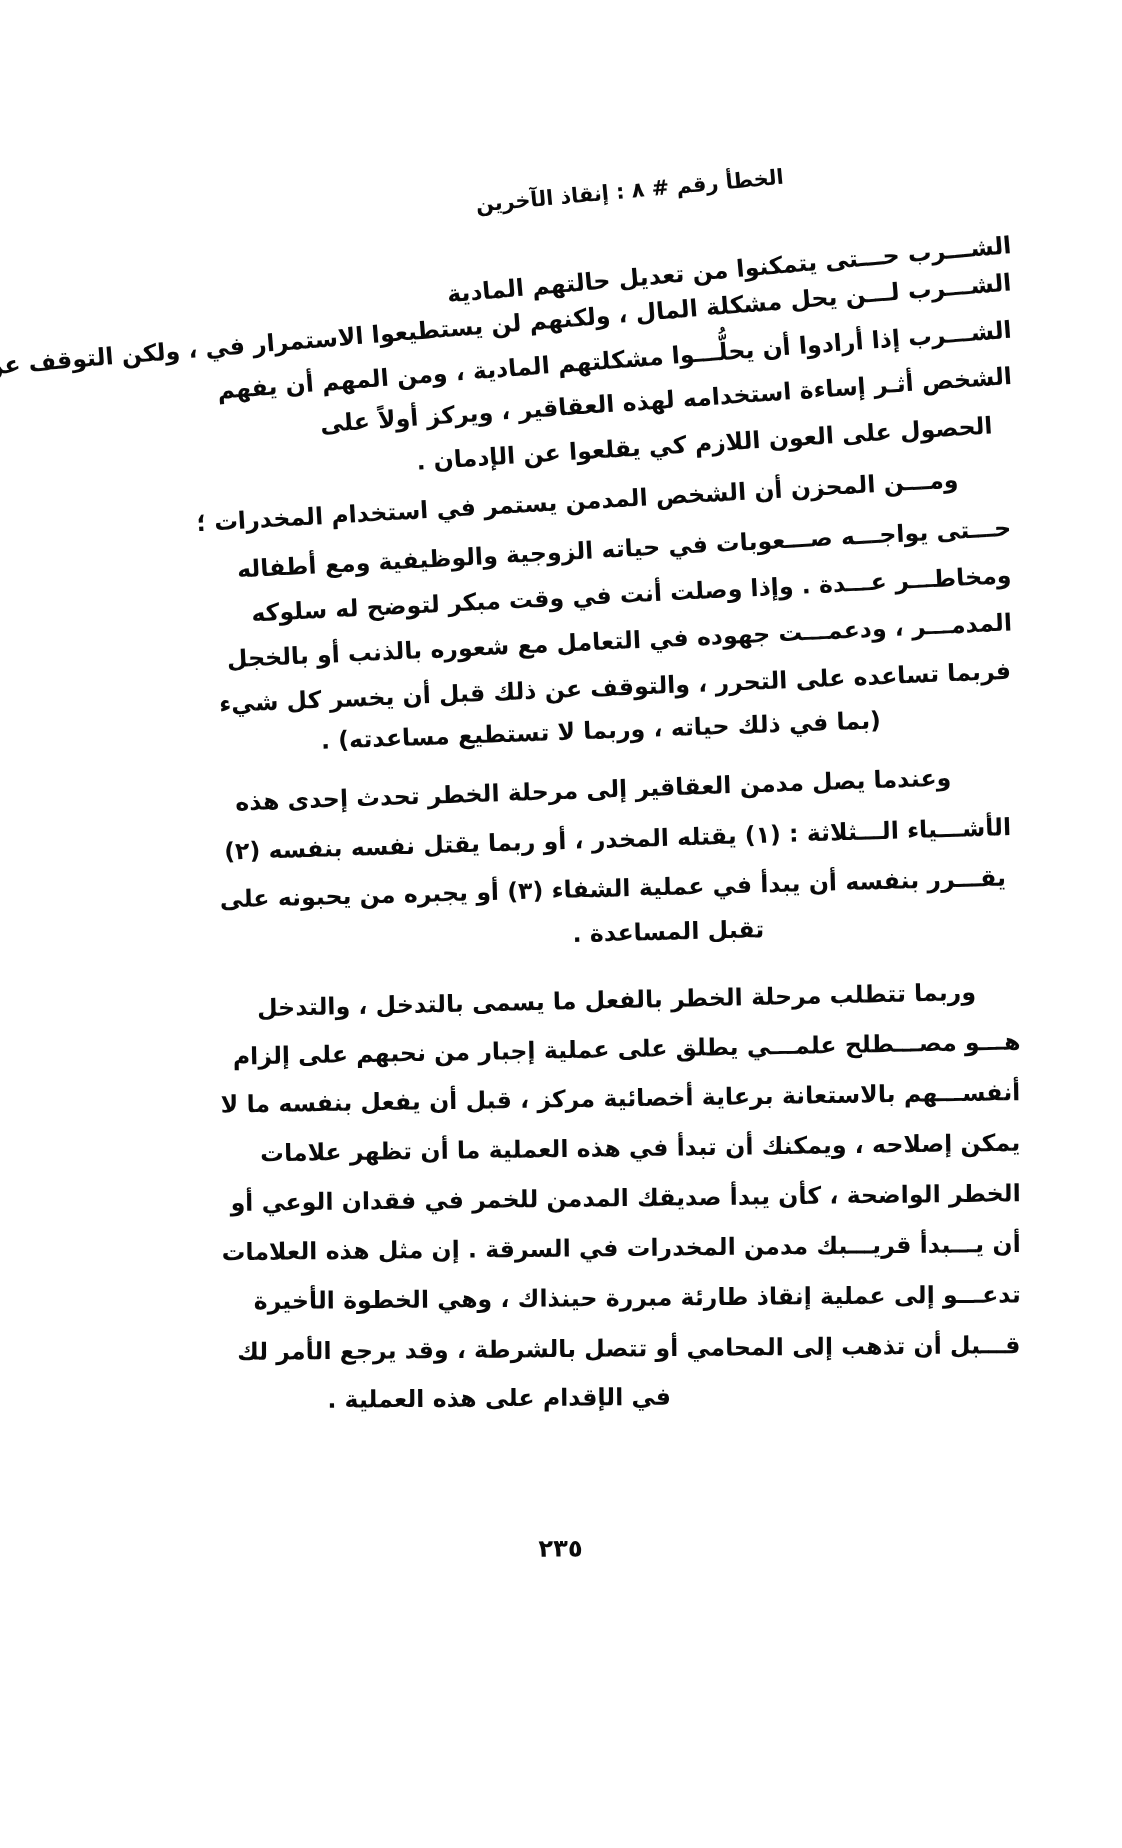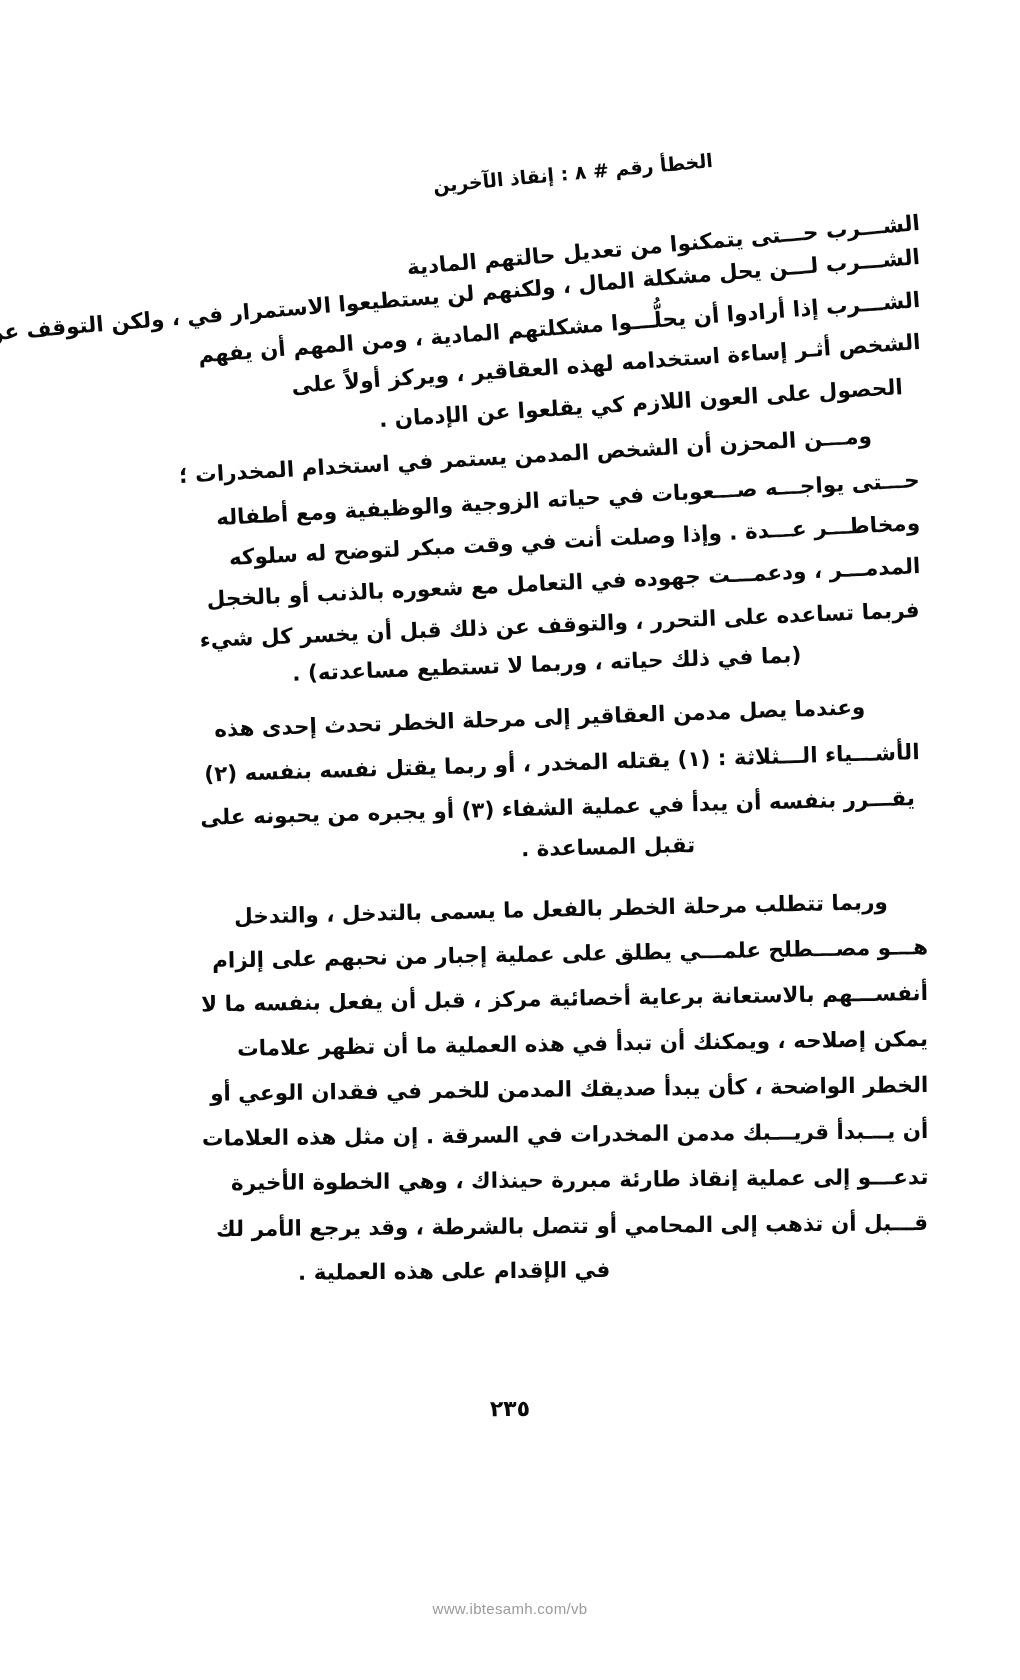--- a/index.html
+++ b/index.html
@@ -108,15 +108,14 @@
   <div class="line body-line tracked" style="top:981px; right:92px; transform: rotate(-0.9deg);">أنفســـهم بالاستعانة برعاية أخصائية مركز ، قبل أن يفعل بنفسه ما لا</div>
   <div class="line body-line" style="top:1027px; right:92px; transform: rotate(-0.8deg);">يمكن إصلاحه ، ويمكنك أن تبدأ في هذه العملية ما أن تظهر علامات</div>
   <div class="line body-line" style="top:1073px; right:92px; transform: rotate(-0.7deg);">الخطر الواضحة ، كأن يبدأ صديقك المدمن للخمر في فقدان الوعي أو</div>
   <div class="line body-line tracked" style="top:1119px; right:92px; transform: rotate(-0.6deg);">أن يـــبدأ قريـــبك مدمن المخدرات في السرقة . إن مثل هذه العلامات</div>
   <div class="line body-line tracked" style="top:1165px; right:92px; transform: rotate(-0.5deg);">تدعـــو إلى عملية إنقاذ طارئة مبررة حينذاك ، وهي الخطوة الأخيرة</div>
   <div class="line body-line tracked" style="top:1211px; right:92px; transform: rotate(-0.5deg);">قـــبل أن تذهب إلى المحامي أو تتصل بالشرطة ، وقد يرجع الأمر لك</div>
   <div class="line body-line" style="top:1258px; right:410px; transform: rotate(-0.5deg);">في الإقدام على هذه العملية .</div>
 
   <div id="page-number">٢٣٥</div>
 
-  <div id="watermark">www.ibtesamh.com/vb</div>
 
 </div>
 
 </body></html>

